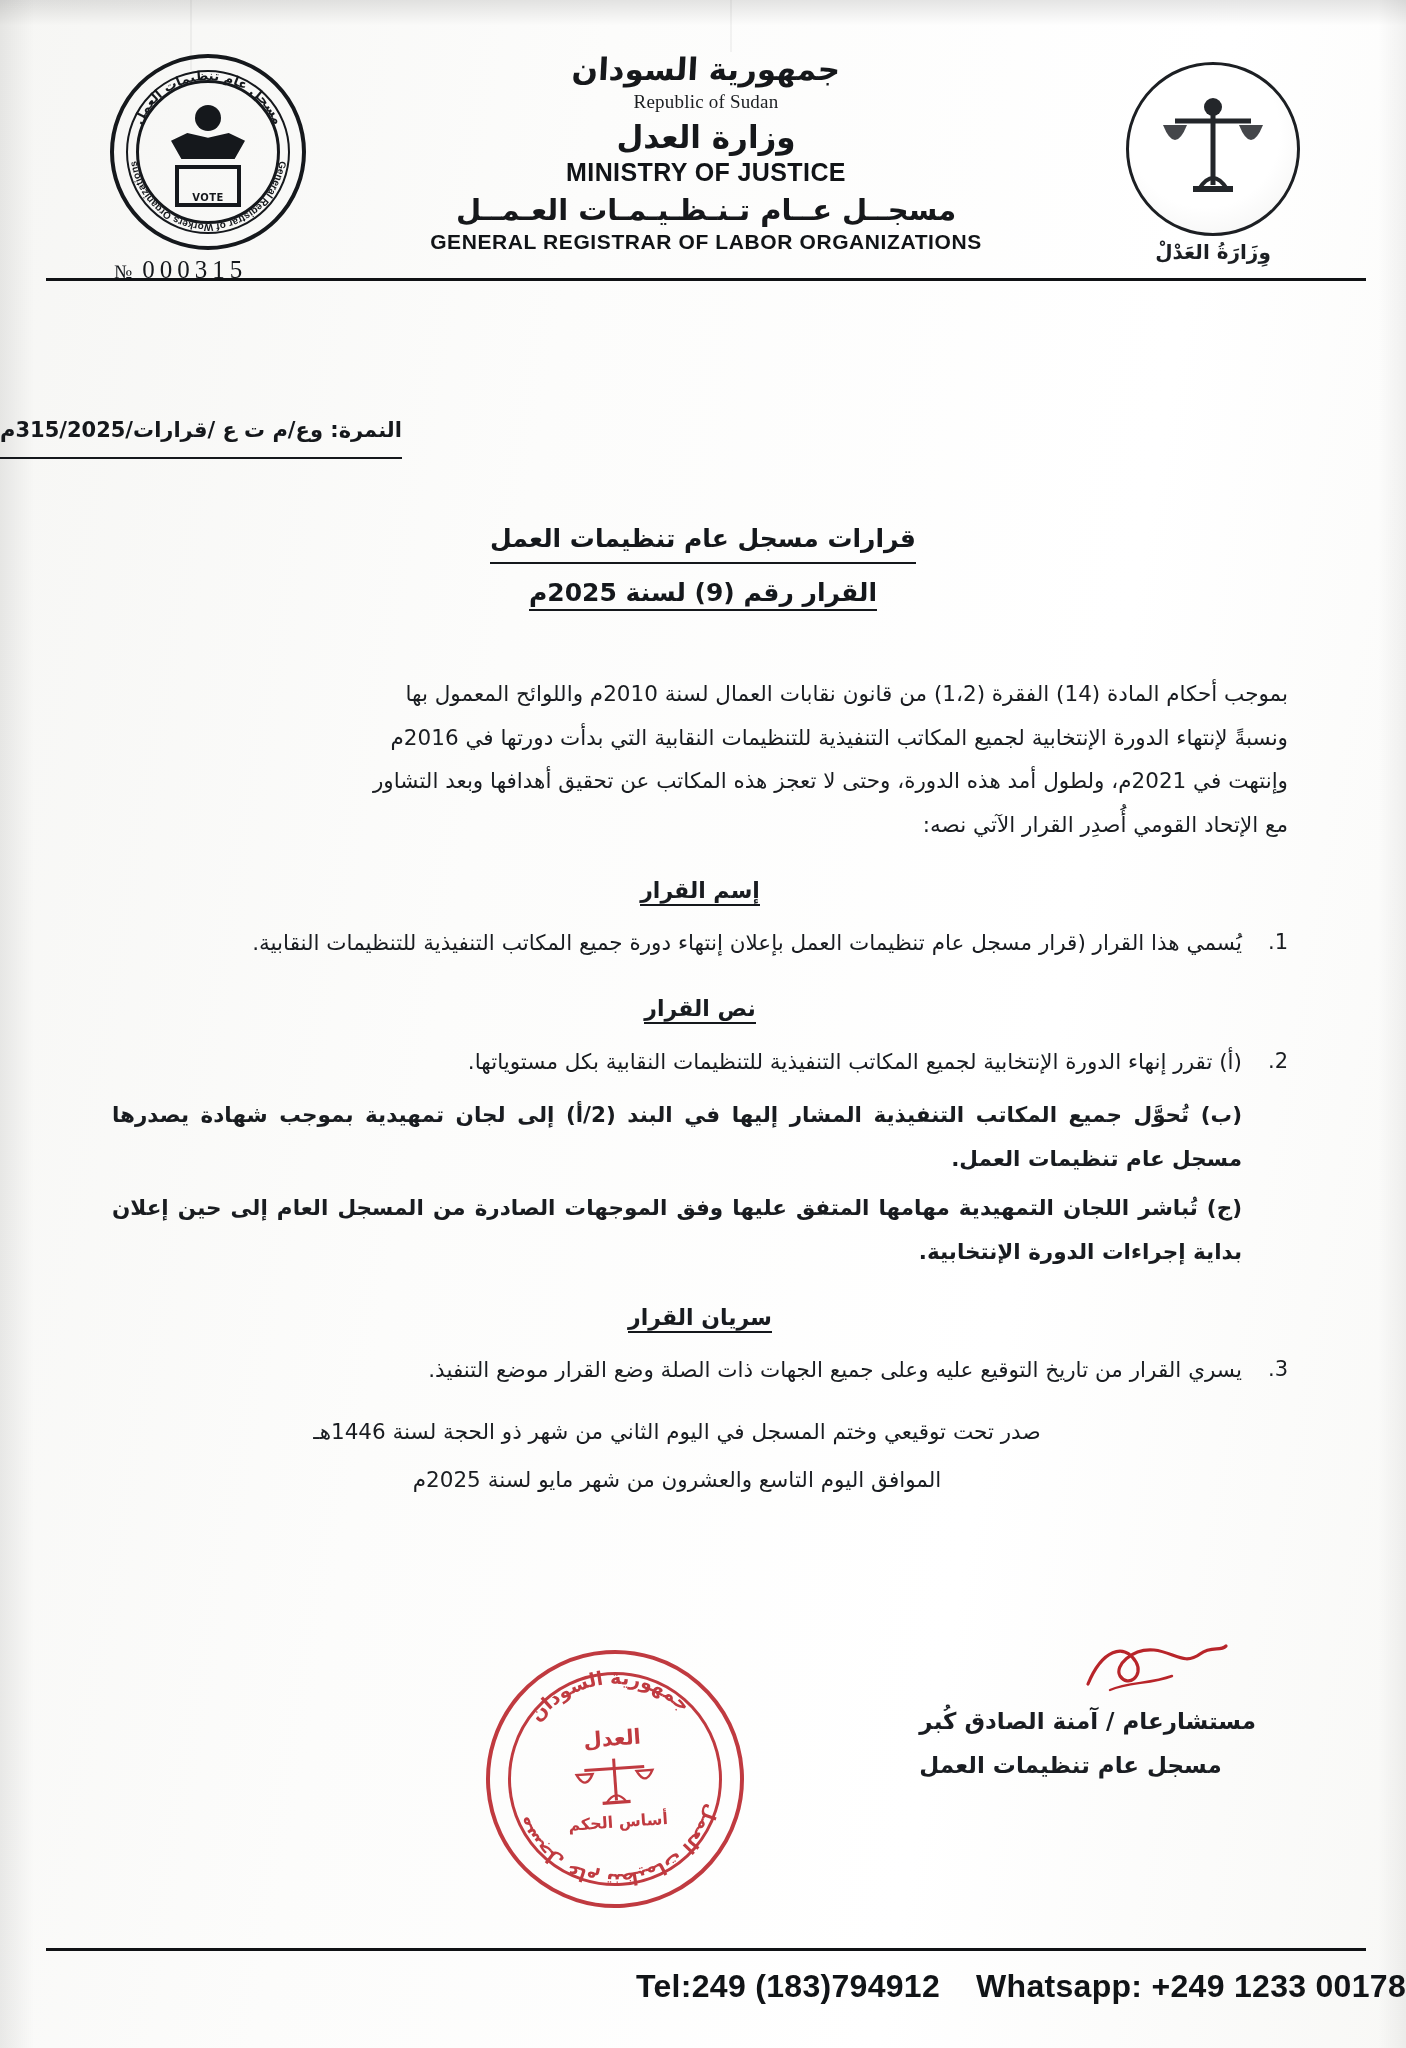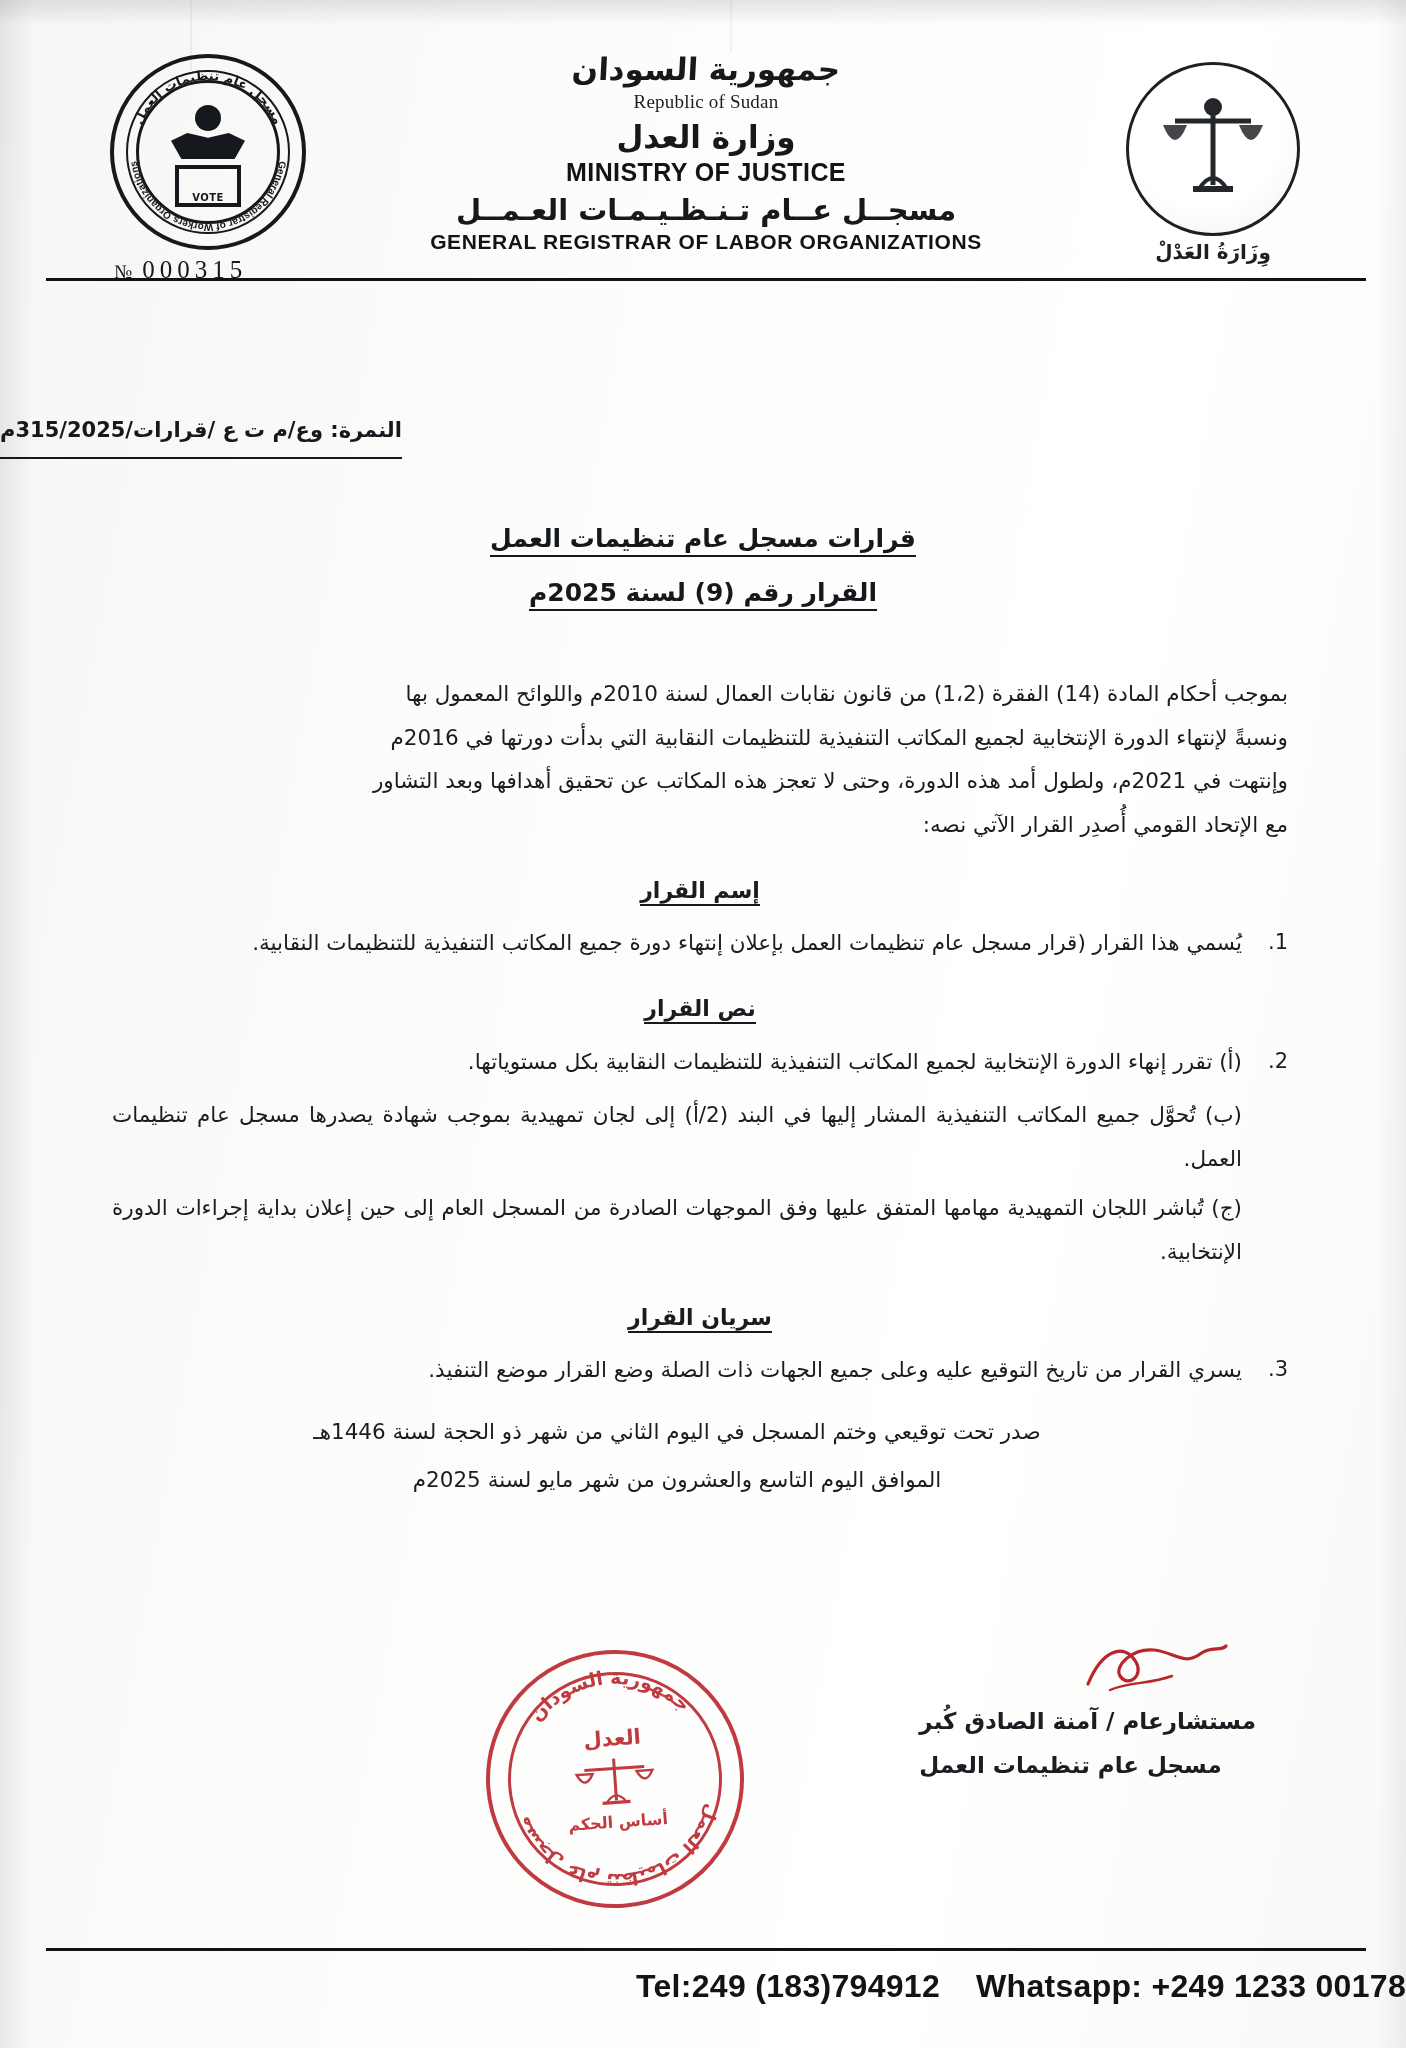--- a/index.html
+++ b/index.html
@@ -240,21 +240,21 @@
     position: absolute;
     top: 524px;
     left: 0; right: 0;
     text-align: center;
   }
   .doc-title {
     display: inline-block;
     font-size: 25px;
     font-weight: 700;
     border-bottom: 2px solid #15181c;
-    padding-bottom: 2px;
+    padding-bottom: 9px;
   }
   .doc-subtitle-wrap {
     position: absolute;
     top: 578px;
     left: 0; right: 0;
     text-align: center;
   }
   .doc-subtitle {
     display: inline-block;
     font-size: 25px;
@@ -310,20 +310,21 @@
     top: 0;
     font-size: 21px;
     font-weight: 400;
   }
   .para {
     margin: 0 0 6px 0;
     text-align: justify;
   }
   .para.indent {
     padding-right: 46px;
+    font-weight: bold;
   }
   .closing {
     margin-top: 18px;
     padding-right: 46px;
     text-align: center;
   }
   .closing p { margin: 0 0 4px 0; }
 
   
   .sign-block {

